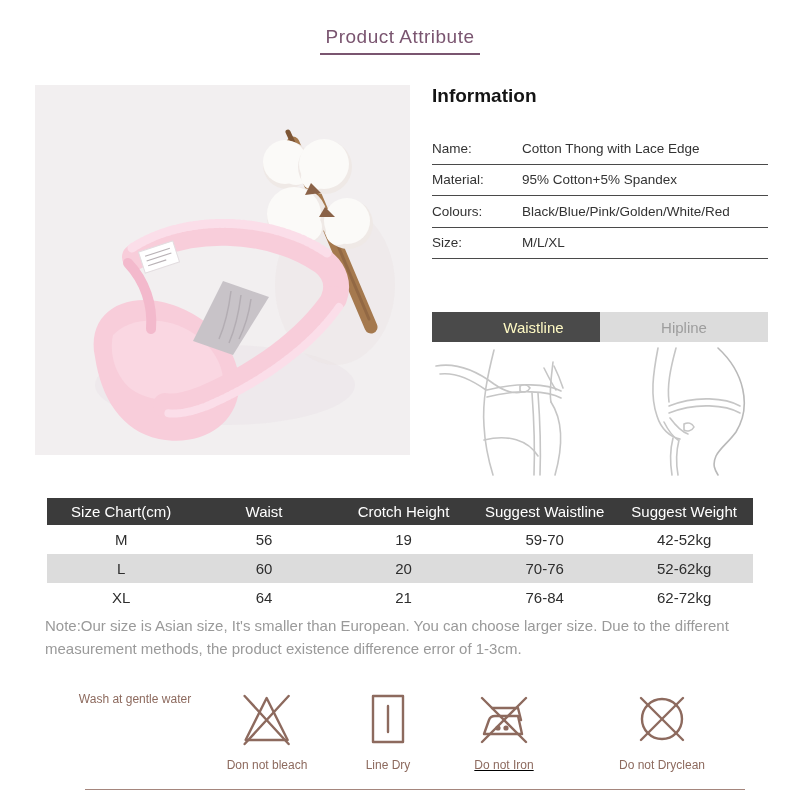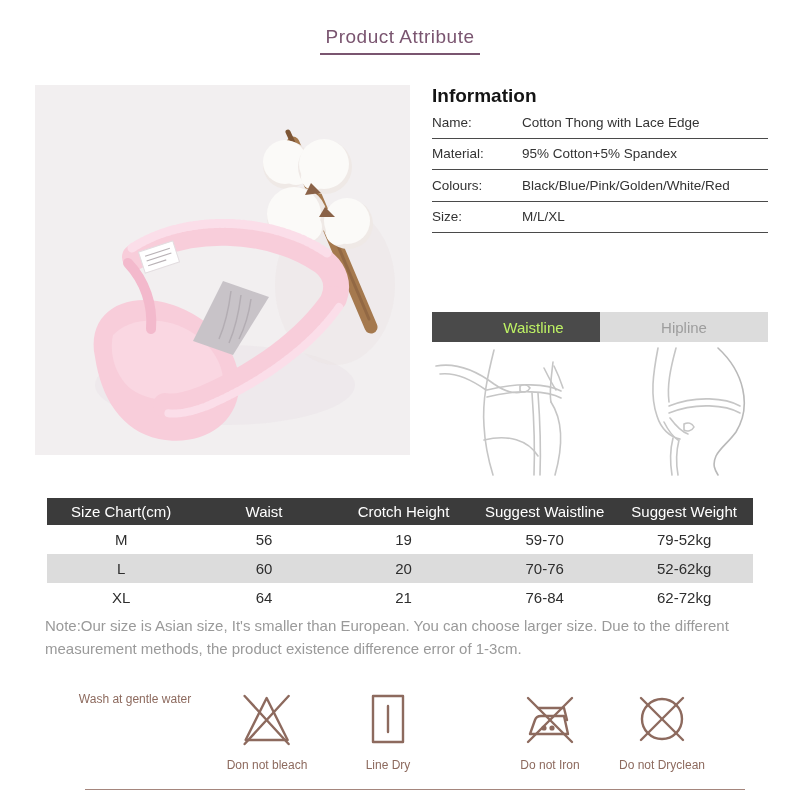--- a/index.html
+++ b/index.html
@@ -21,29 +21,29 @@
   .page{position:relative;width:800px;height:800px;background:#fff;overflow:hidden;}
 
   .title-wrap{position:absolute;top:26px;left:0;width:800px;text-align:center;}
   .title{display:inline-block;font-size:19px;letter-spacing:.5px;color:var(--title-color);
          border-bottom:2px solid var(--title-color);padding:0 6px 5px 6px;}
 
   .photo{position:absolute;left:35px;top:85px;width:375px;height:370px;}
 
   .info{position:absolute;left:432px;top:85px;width:336px;}
   .info-heading{font-size:19px;font-weight:bold;color:#141414;}
-  .info-rows{margin-top:0;}
+  .info-rows{margin-top:26px;}
   .info-row{display:flex;align-items:center;height:31.5px;border-bottom:1px solid var(--line-dark);}
   .info-label{width:90px;font-size:13.5px;color:var(--ink);}
   .info-value{font-size:13.5px;color:var(--ink);}
 
   .tabs{position:absolute;left:432px;top:312px;width:336px;height:30px;display:flex;}
   .tab{width:50%;height:100%;display:flex;align-items:center;justify-content:center;
        font-size:15px;cursor:pointer;}
-  .tab.active{background:var(--tab-active-bg);color:#bef264;padding-left:35px;}
+  .tab.active{background:var(--tab-active-bg);color:#fef9c3;padding-left:35px;}
   .tab.inactive{background:var(--tab-inactive-bg);color:var(--tab-inactive-text);}
 
   .figures{position:absolute;left:432px;top:344px;width:336px;height:132px;display:flex;}
   .figure{width:168px;height:132px;}
 
   .size-table{position:absolute;left:47px;top:498px;width:706px;border-collapse:collapse;table-layout:fixed;}
   .size-table th{background:var(--table-header-bg);color:#ffffff;font-weight:normal;
                  font-size:15px;height:27px;}
   .size-table td{font-size:15px;color:#2e2e2e;height:29px;text-align:center;}
   .size-table tr.alt td{background:var(--row-alt-bg);}
@@ -199,21 +199,21 @@
         <th>Suggest Waistline</th>
         <th>Suggest Weight</th>
       </tr>
     </thead>
     <tbody>
       <tr>
         <td>M</td>
         <td>56</td>
         <td>19</td>
         <td>59-70</td>
-        <td>79-52kg</td>
+        <td>42-52kg</td>
       </tr>
       <tr class="alt">
         <td>L</td>
         <td>60</td>
         <td>20</td>
         <td>70-76</td>
         <td>52-62kg</td>
       </tr>
       <tr>
         <td>XL</td>
@@ -247,21 +247,21 @@
     <div class="care-item" style="left:388px;">
       <div class="care-icon">
         <svg width="56" height="62" viewBox="0 0 56 62" fill="none" stroke="#8d6a5e" stroke-width="2.4" stroke-linecap="round" stroke-linejoin="round">
           <rect x="13" y="8" width="30" height="46"></rect>
           <line x1="28" y1="18" x2="28" y2="44"></line>
         </svg>
       </div>
       <div class="care-label">Line Dry</div>
     </div>
 
-    <div class="care-item" style="left:550px;">
+    <div class="care-item" style="left:504px;text-decoration:underline;">
       <div class="care-icon">
         <svg width="60" height="62" viewBox="0 0 60 62" fill="none" stroke="#8d6a5e" stroke-width="2.4" stroke-linecap="round" stroke-linejoin="round">
           <path d="M18,20 L44,20 L47,32"></path>
           <path d="M10,46 L15,32 C16,29 18,28 21,28 L44,28 L48,46 Z"></path>
           <circle cx="24" cy="40" r="1.4" fill="#8d6a5e"></circle>
           <circle cx="32" cy="40" r="1.4" fill="#8d6a5e"></circle>
           <line x1="8" y1="10" x2="52" y2="54"></line>
           <line x1="52" y1="10" x2="8" y2="54"></line>
         </svg>
       </div>

